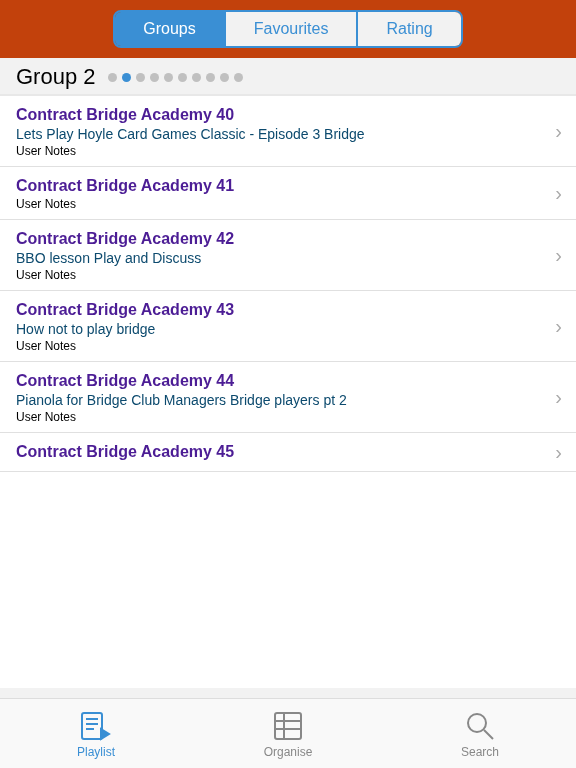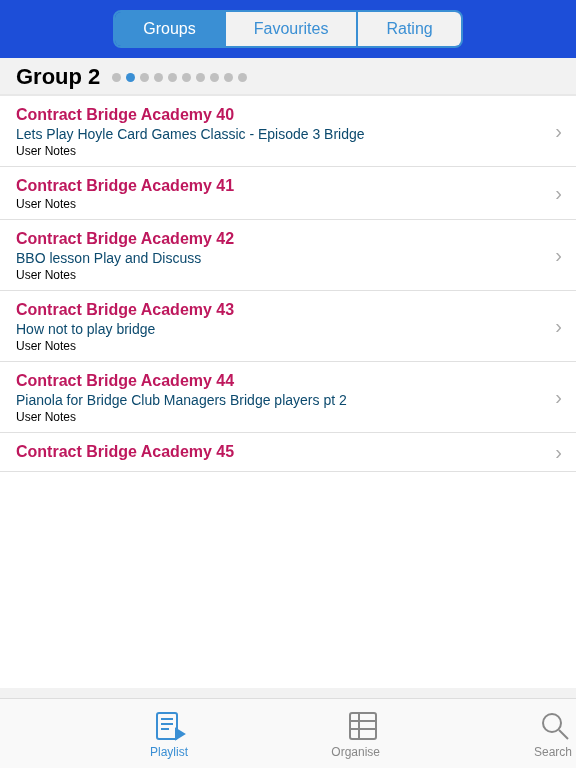--- a/index.html
+++ b/index.html
@@ -16,21 +16,21 @@
       overflow: hidden;
       position: relative;
     }
 
     
     .top-tabs {
       display: flex;
       justify-content: center;
       align-items: center;
       padding: 10px 16px;
-      background: #1d4ed8;
+      background: #c2410c;
     }
 
     .tab-group {
       display: flex;
       border: 2px solid #3a8fd4;
       border-radius: 8px;
       overflow: hidden;
     }
 
     .tab-btn {
@@ -55,21 +55,21 @@
 
     
     .group-header {
       display: flex;
       align-items: center;
       padding: 6px 16px 4px 16px;
     }
 
     .group-title {
       font-size: 22px;
-      font-weight: bold;
+      font-weight: normal;
       color: #000;
       margin-right: 12px;
     }
 
     .dots {
       display: flex;
       align-items: center;
       gap: 5px;
     }
 
@@ -95,21 +95,21 @@
     .list-item {
       border-bottom: 1px solid #e0e0e0;
       padding: 10px 16px 8px 16px;
       position: relative;
       background: #fff;
     }
 
     .list-item-title {
       font-size: 16px;
       font-weight: bold;
-      color: #be185d;
+      color: #4c1d95;
       margin-bottom: 2px;
     }
 
     .list-item-desc {
       font-size: 14px;
       color: #0c4a6e;
       margin-bottom: 2px;
       padding-right: 24px;
     }
 
@@ -139,21 +139,21 @@
       background: #f9f9f9;
       border-top: 1px solid #ddd;
       display: flex;
       align-items: center;
       justify-content: space-around;
     }
 
     .nav-item {
       display: flex;
       flex-direction: column;
-      align-items: flex-end;
+      align-items: center;
       flex: 1;
       cursor: pointer;
       padding: 6px 4px;
     }
 
     .nav-icon {
       width: 34px;
       height: 34px;
       margin-bottom: 2px;
     }

